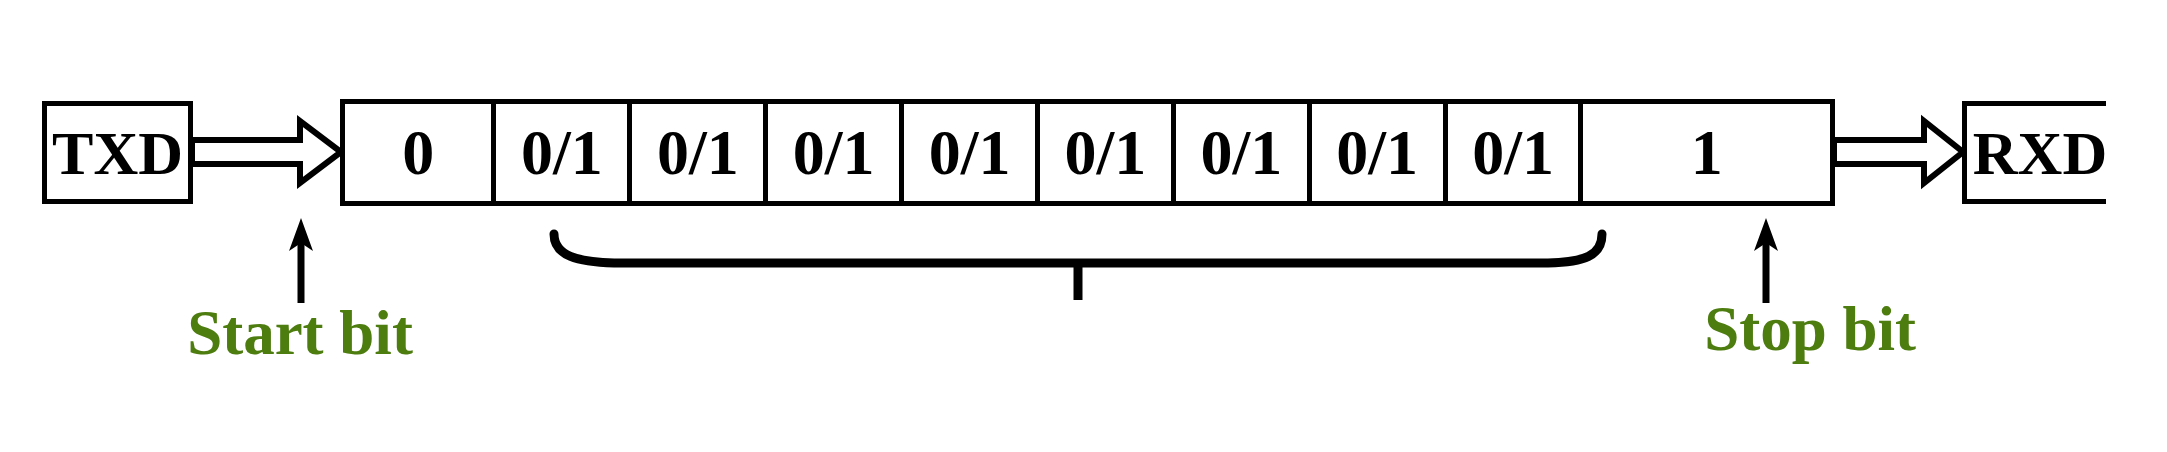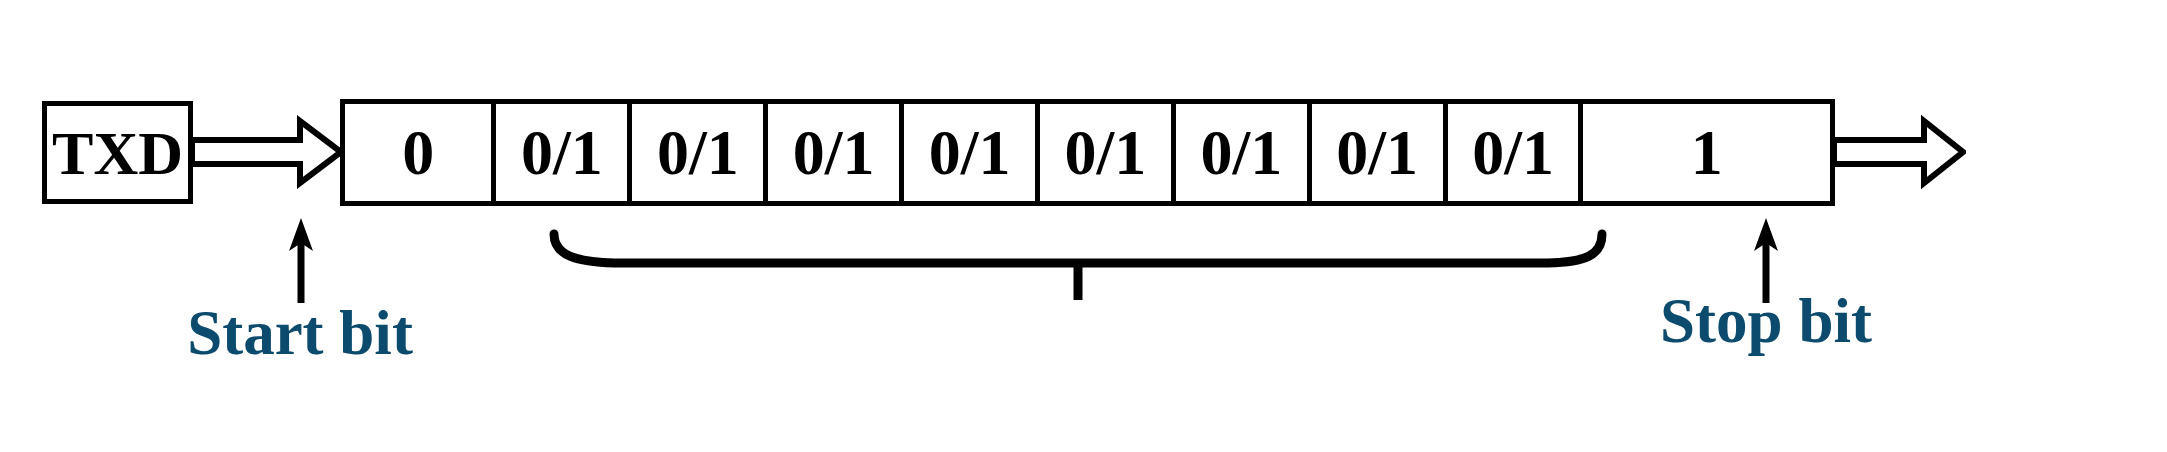--- a/index.html
+++ b/index.html
@@ -70,21 +70,21 @@
   }
   .brace {
     position: absolute;
   }
   .caption {
     position: absolute;
     font-family: "Liberation Serif", "DejaVu Serif", serif;
     font-weight: bold;
     font-size: 63px;
     line-height: 1;
-    color: #0c4a6e;
+    color: #4d7c0f;
     white-space: nowrap;
     text-align: center;
   }
 </style>
 </head>
 <body>
 
 <div id="canvas">
 
   <div class="endpoint-box" id="txd-box" style="left:42px; top:101px; width:151px; height:103px;">
@@ -130,20 +130,23 @@
       <span class="bit-text">1</span>
     </div>
   </div>
 
   <div class="block-arrow" style="left:1832px; top:110px; width:134px; height:84px;">
     <svg width="134" height="84" viewBox="0 0 134 84" xmlns="http://www.w3.org/2000/svg">
       <path d="M 2,30 L 92,30 L 92,11 L 131,42 L 92,73 L 92,54 L 2,54 Z" fill="#ffffff" stroke="#000000" stroke-width="6" stroke-linejoin="miter"></path>
     </svg>
   </div>
 
+  <div class="endpoint-box" id="rxd-box" style="left:1962px; top:101px; width:156px; height:103px;">
+    <span class="endpoint-label">RXD</span>
+  </div>
 
   <div class="thin-arrow" style="left:278px; top:218px; width:46px; height:85px;">
     <svg width="46" height="85" viewBox="0 0 46 85" xmlns="http://www.w3.org/2000/svg">
       <line x1="23" y1="85" x2="23" y2="12" stroke="#000000" stroke-width="7"></line>
       <path d="M 23,0 L 35,33 L 23,25 L 11,33 Z" fill="#000000"></path>
     </svg>
   </div>
 
   <div class="brace" style="left:548px; top:228px; width:1060px; height:76px;">
     <svg width="1060" height="76" viewBox="0 0 1060 76" xmlns="http://www.w3.org/2000/svg">
@@ -158,15 +161,15 @@
   <div class="thin-arrow" style="left:1743px; top:218px; width:46px; height:85px;">
     <svg width="46" height="85" viewBox="0 0 46 85" xmlns="http://www.w3.org/2000/svg">
       <line x1="23" y1="85" x2="23" y2="12" stroke="#000000" stroke-width="7"></line>
       <path d="M 23,0 L 35,33 L 23,25 L 11,33 Z" fill="#000000"></path>
     </svg>
   </div>
 
   <div class="caption" style="left:150px; top:302px; width:300px;">Start bit</div>
 
 
-  <div class="caption" style="left:1616px; top:290px; width:300px;">Stop bit</div>
+  <div class="caption" style="left:1616px; top:298px; width:300px;text-align:right;">Stop bit</div>
 
 </div>
 
 </body></html>

